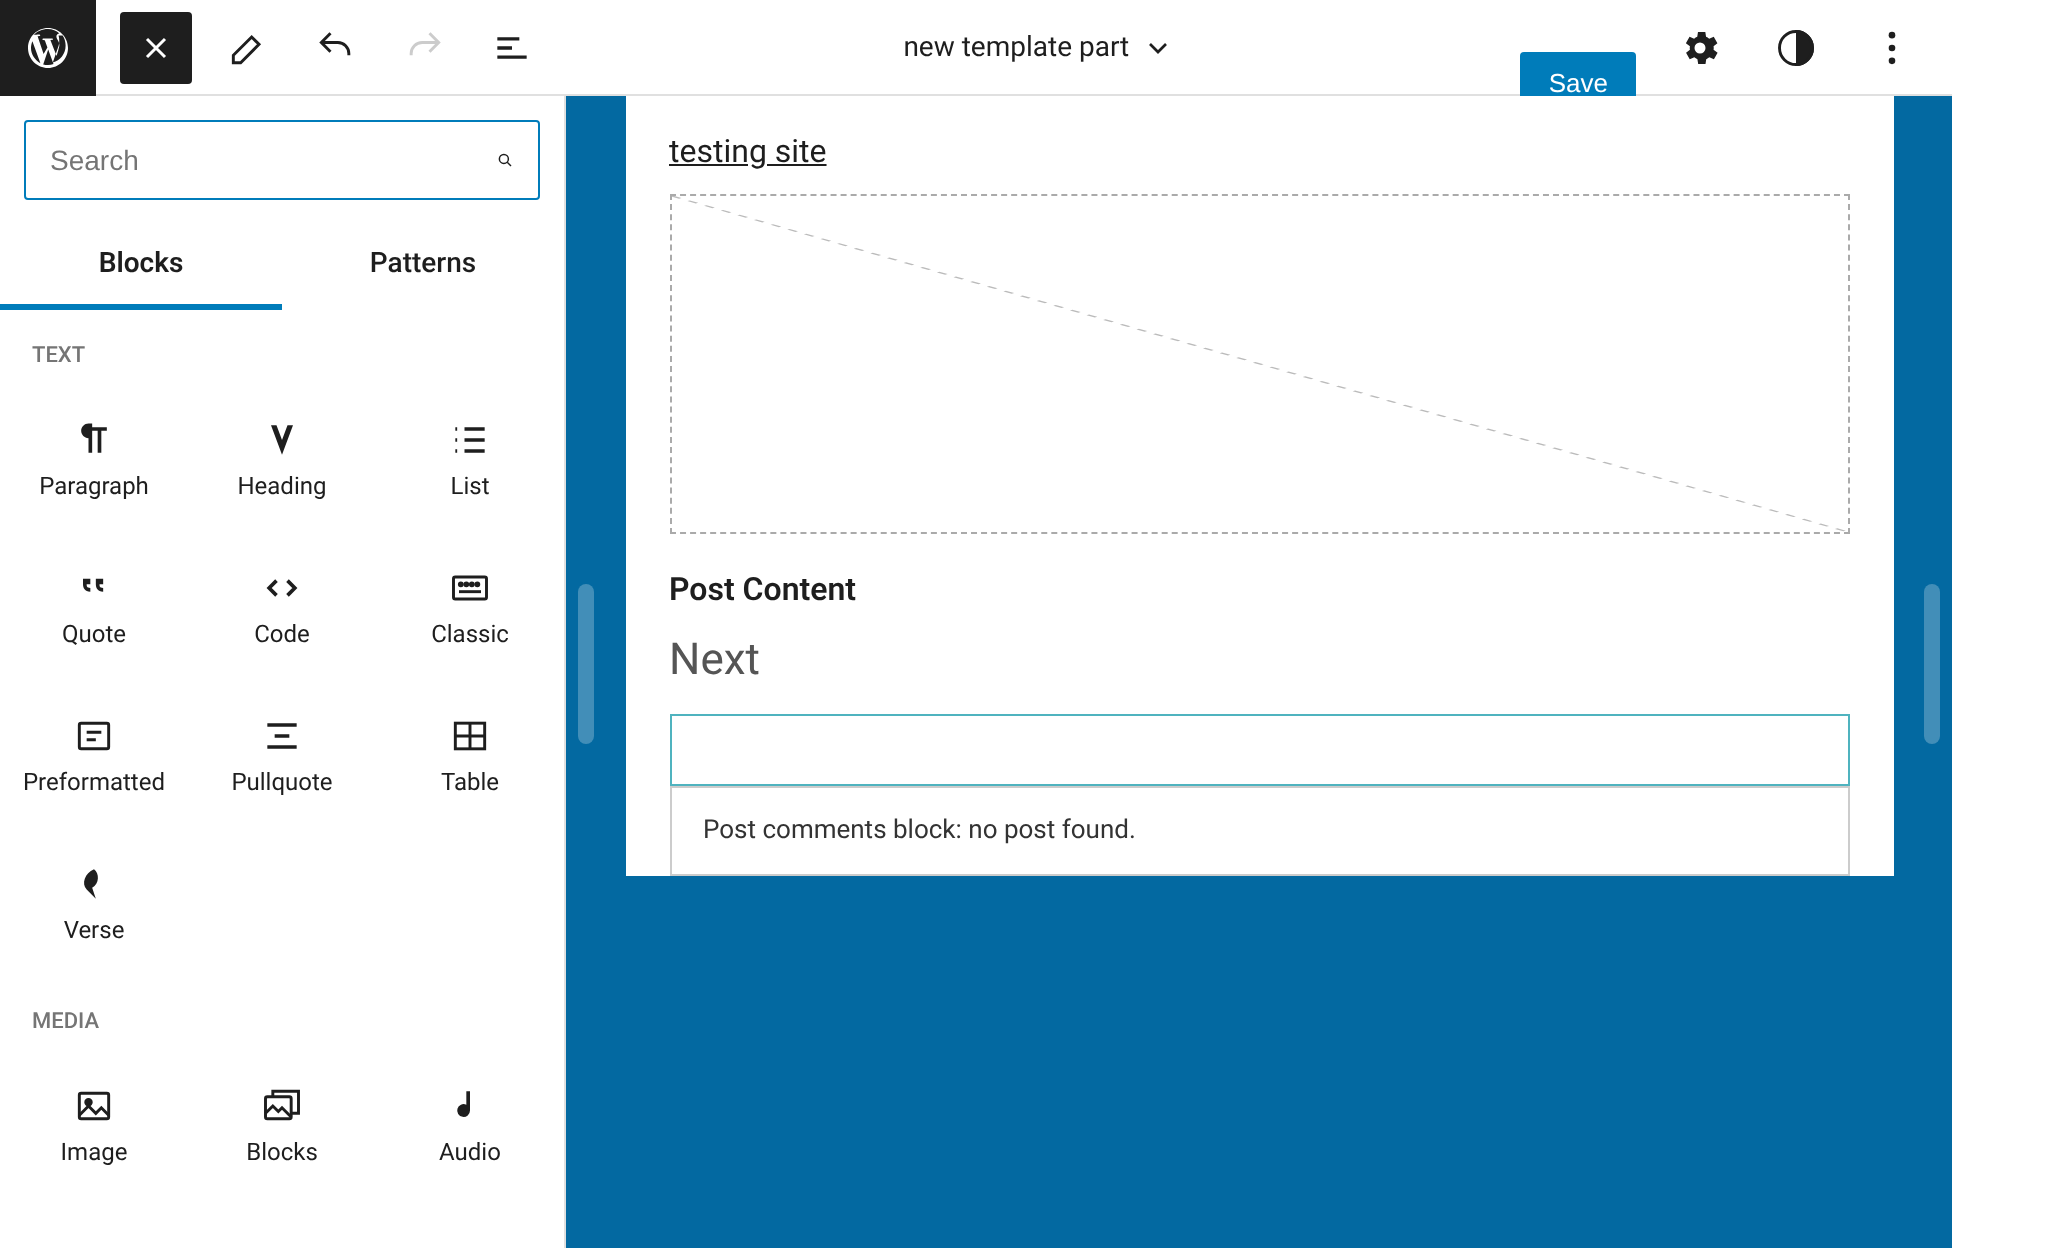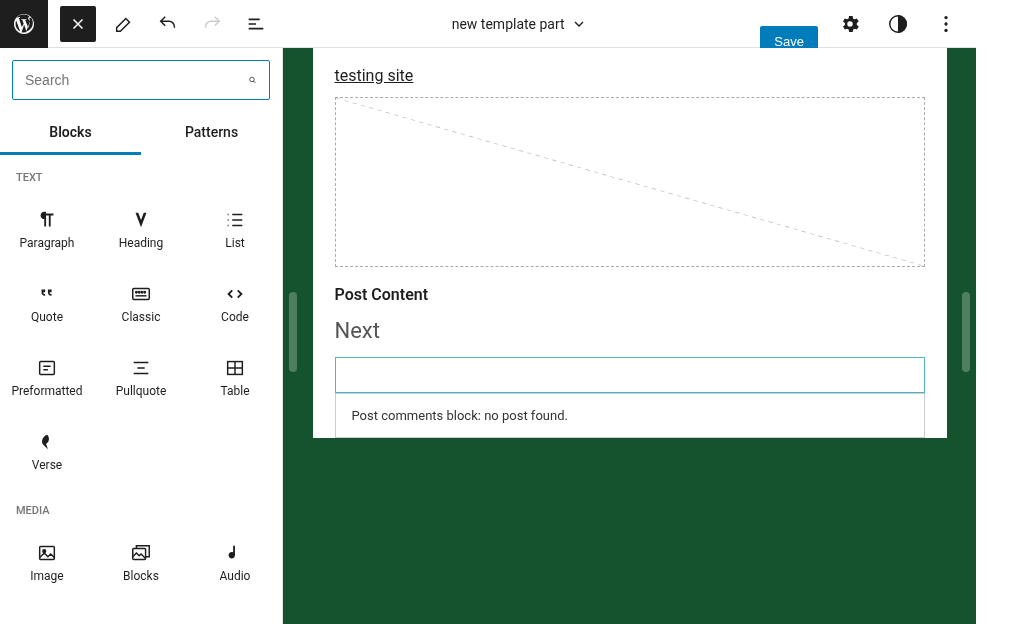--- a/index.html
+++ b/index.html
@@ -31,21 +31,21 @@
 .tab { flex: 1; text-align: center; padding: 12px 0; font-size: 14px; font-weight: 500; cursor: pointer; border-bottom: 3px solid transparent; }
 .tab.active { border-bottom-color: #007cba; font-weight: 600; }
 
 .section-heading { font-size: 11px; font-weight: 500; color: #757575; text-transform: uppercase; padding: 16px 16px 8px; }
 .block-grid { display: grid; grid-template-columns: repeat(3, 1fr); }
 .block-item { display: flex; flex-direction: column; align-items: center; justify-content: center; padding: 16px 4px; cursor: pointer; gap: 4px; }
 .block-icon { width: 24px; height: 24px; display: flex; align-items: center; justify-content: center; }
 .block-label { font-size: 12px; text-align: center; }
 
 
-.canvas { flex: 1; background: #14532d; position: relative; display: flex; justify-content: center; align-items: flex-start; overflow: hidden; }
+.canvas { flex: 1; background: #0369a1; position: relative; display: flex; justify-content: center; align-items: flex-start; overflow: hidden; }
 .scroll-handle { position: absolute; width: 8px; height: 80px; background: rgba(255,255,255,0.25); border-radius: 4px; top: 244px; }
 .scroll-handle.lhs { left: 6px; }
 .scroll-handle.rhs { right: 6px; }
 .page { background: #fff; width: 100%; max-width: 634px; padding: 18px 22px 0; }
 .site-title { font-size: 16px; text-decoration: underline; margin-bottom: 12px; }
 .placeholder-box { position: relative; border: 1px dashed #aaa; height: 170px; margin-bottom: 18px; }
 .placeholder-box svg { position: absolute; inset: 0; width: 100%; height: 100%; }
 .post-content-h { font-size: 16px; font-weight: 600; margin-bottom: 14px; }
 .next-h { font-size: 22px; color: #555; margin-bottom: 14px; font-weight: 400;}
 .empty-block { border: 1.5px solid #4fb3bf; height: 36px; margin-bottom: 0; }
@@ -162,38 +162,38 @@
             <div class="block-item">
               <div class="block-icon">
                 <svg viewBox="0 0 24 24" width="22" height="22" fill="#1e1e1e">
                   <path d="M7 7h3v3H8c0 1 0 2 2 2v2c-3 0-4-2-4-4V7zm7 0h3v3h-2c0 1 0 2 2 2v2c-3 0-4-2-4-4V7z"></path>
                 </svg>
               </div>
               <div class="block-label">Quote</div>
             </div>
             <div class="block-item">
               <div class="block-icon">
+                <svg viewBox="0 0 24 24" width="22" height="22" fill="none" stroke="#1e1e1e" stroke-width="2">
+                  <path d="M9 8l-4 4 4 4M15 8l4 4-4 4"></path>
+                </svg>
+              </div>
+              <div class="block-label">Code</div>
+            </div>
+            <div class="block-item">
+              <div class="block-icon">
                 <svg viewBox="0 0 24 24" width="22" height="22" fill="none" stroke="#1e1e1e" stroke-width="1.6">
                   <rect x="3" y="6" width="18" height="12" rx="1"></rect>
                   <circle cx="7" cy="10" r=".8" fill="#1e1e1e"></circle>
                   <circle cx="10" cy="10" r=".8" fill="#1e1e1e"></circle>
                   <circle cx="13" cy="10" r=".8" fill="#1e1e1e"></circle>
                   <circle cx="16" cy="10" r=".8" fill="#1e1e1e"></circle>
                   <path d="M6 14h12"></path>
                 </svg>
               </div>
               <div class="block-label">Classic</div>
-            </div>
-            <div class="block-item">
-              <div class="block-icon">
-                <svg viewBox="0 0 24 24" width="22" height="22" fill="none" stroke="#1e1e1e" stroke-width="2">
-                  <path d="M9 8l-4 4 4 4M15 8l4 4-4 4"></path>
-                </svg>
-              </div>
-              <div class="block-label">Code</div>
             </div>
             <div class="block-item">
               <div class="block-icon">
                 <svg viewBox="0 0 24 24" width="22" height="22" fill="none" stroke="#1e1e1e" stroke-width="1.6">
                   <rect x="4" y="5" width="16" height="14" rx="1"></rect>
                   <path d="M8 10h8M8 14h5"></path>
                 </svg>
               </div>
               <div class="block-label">Preformatted</div>
             </div>

